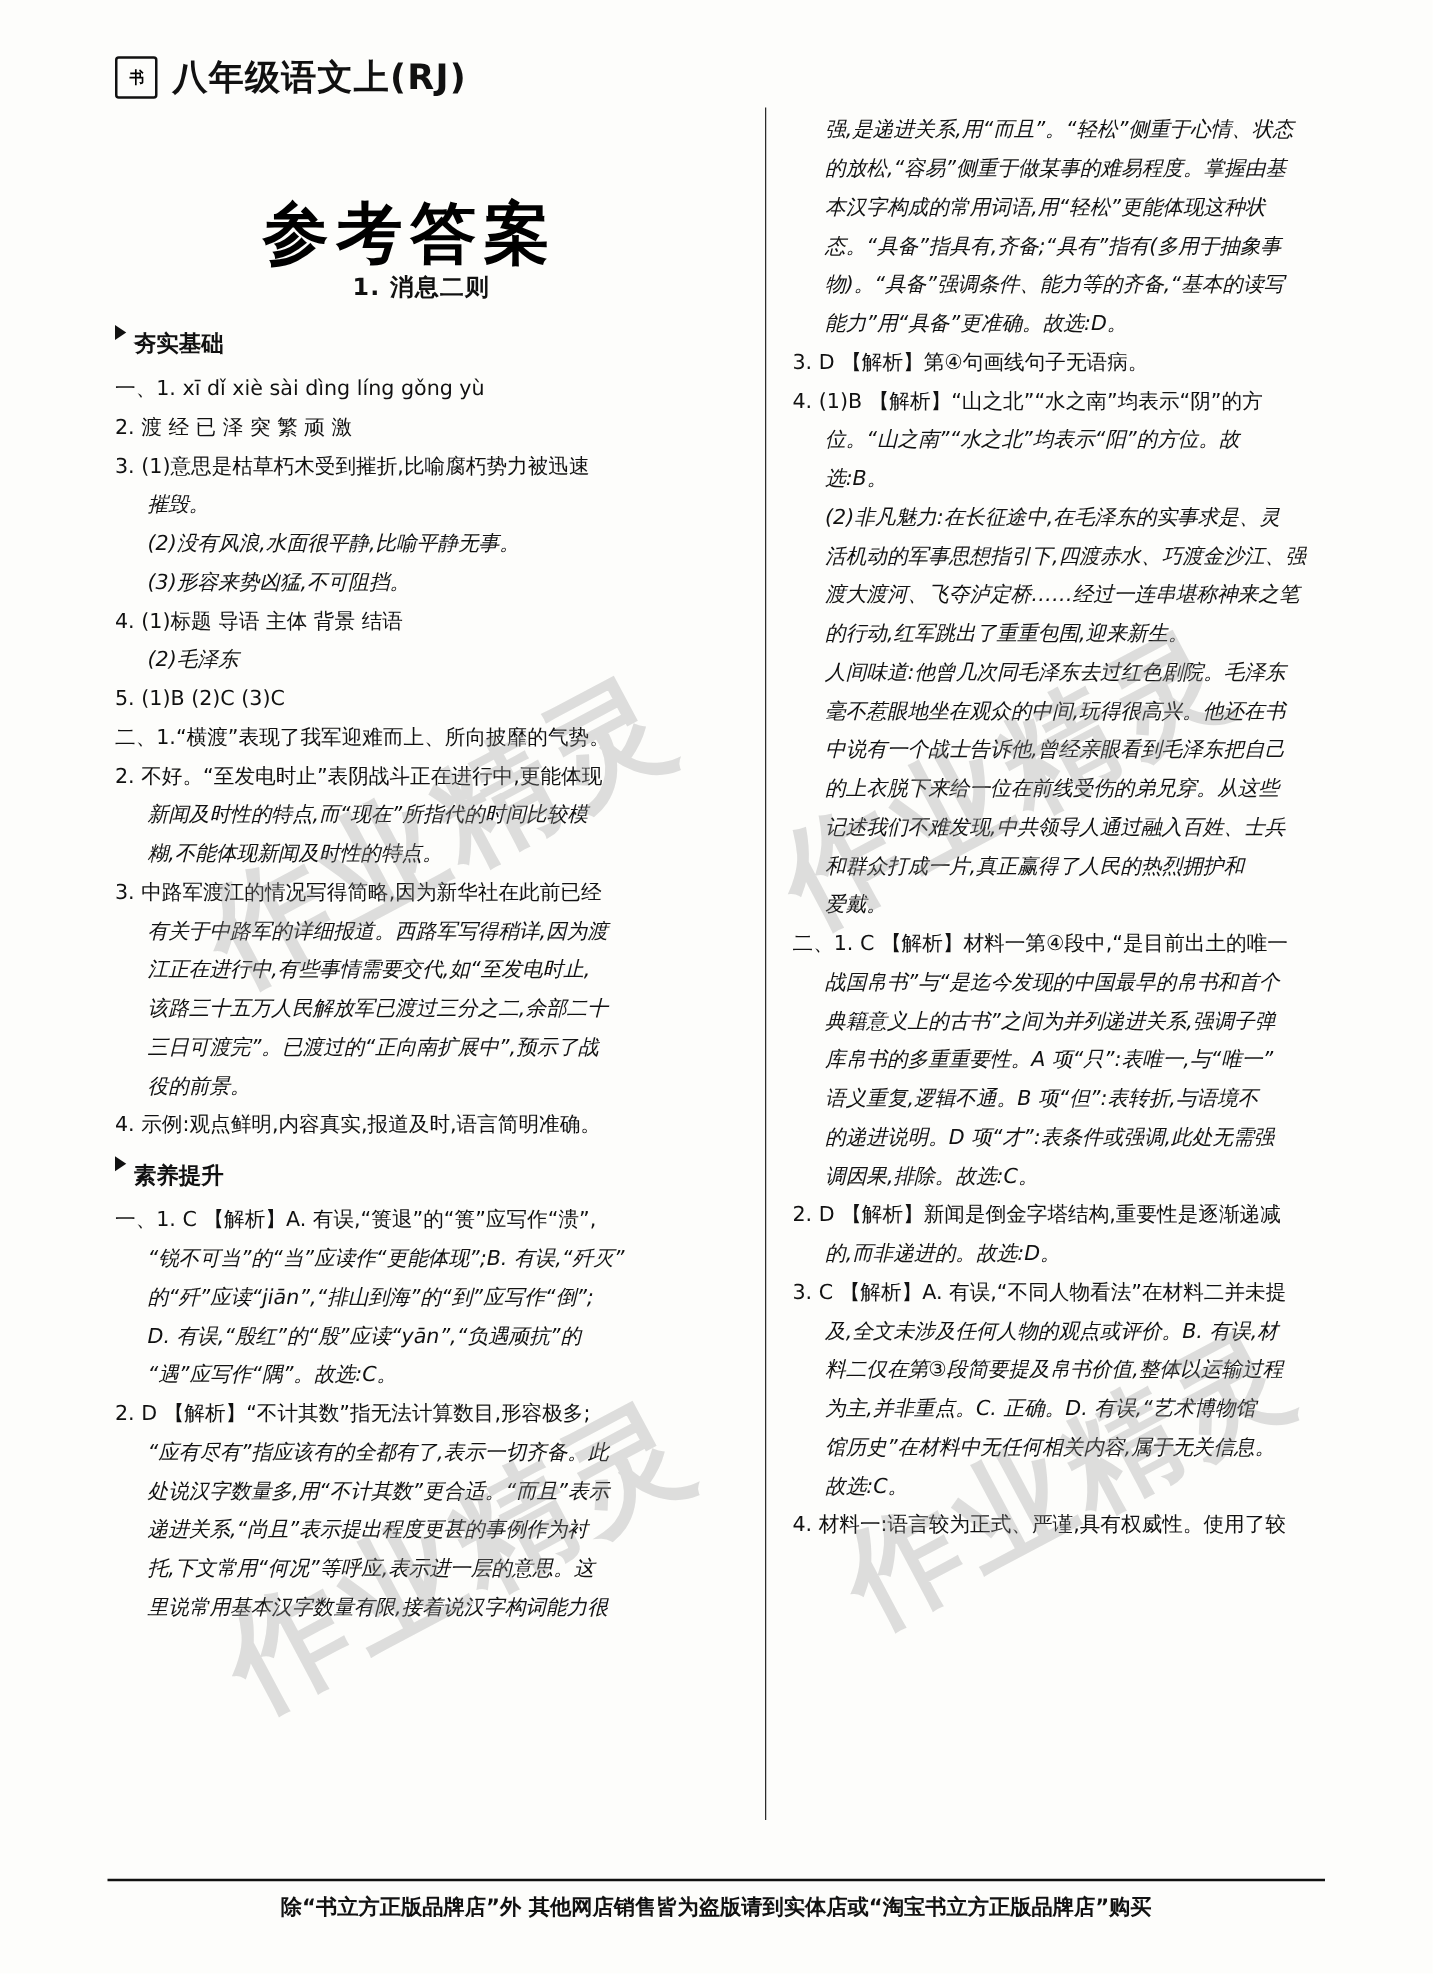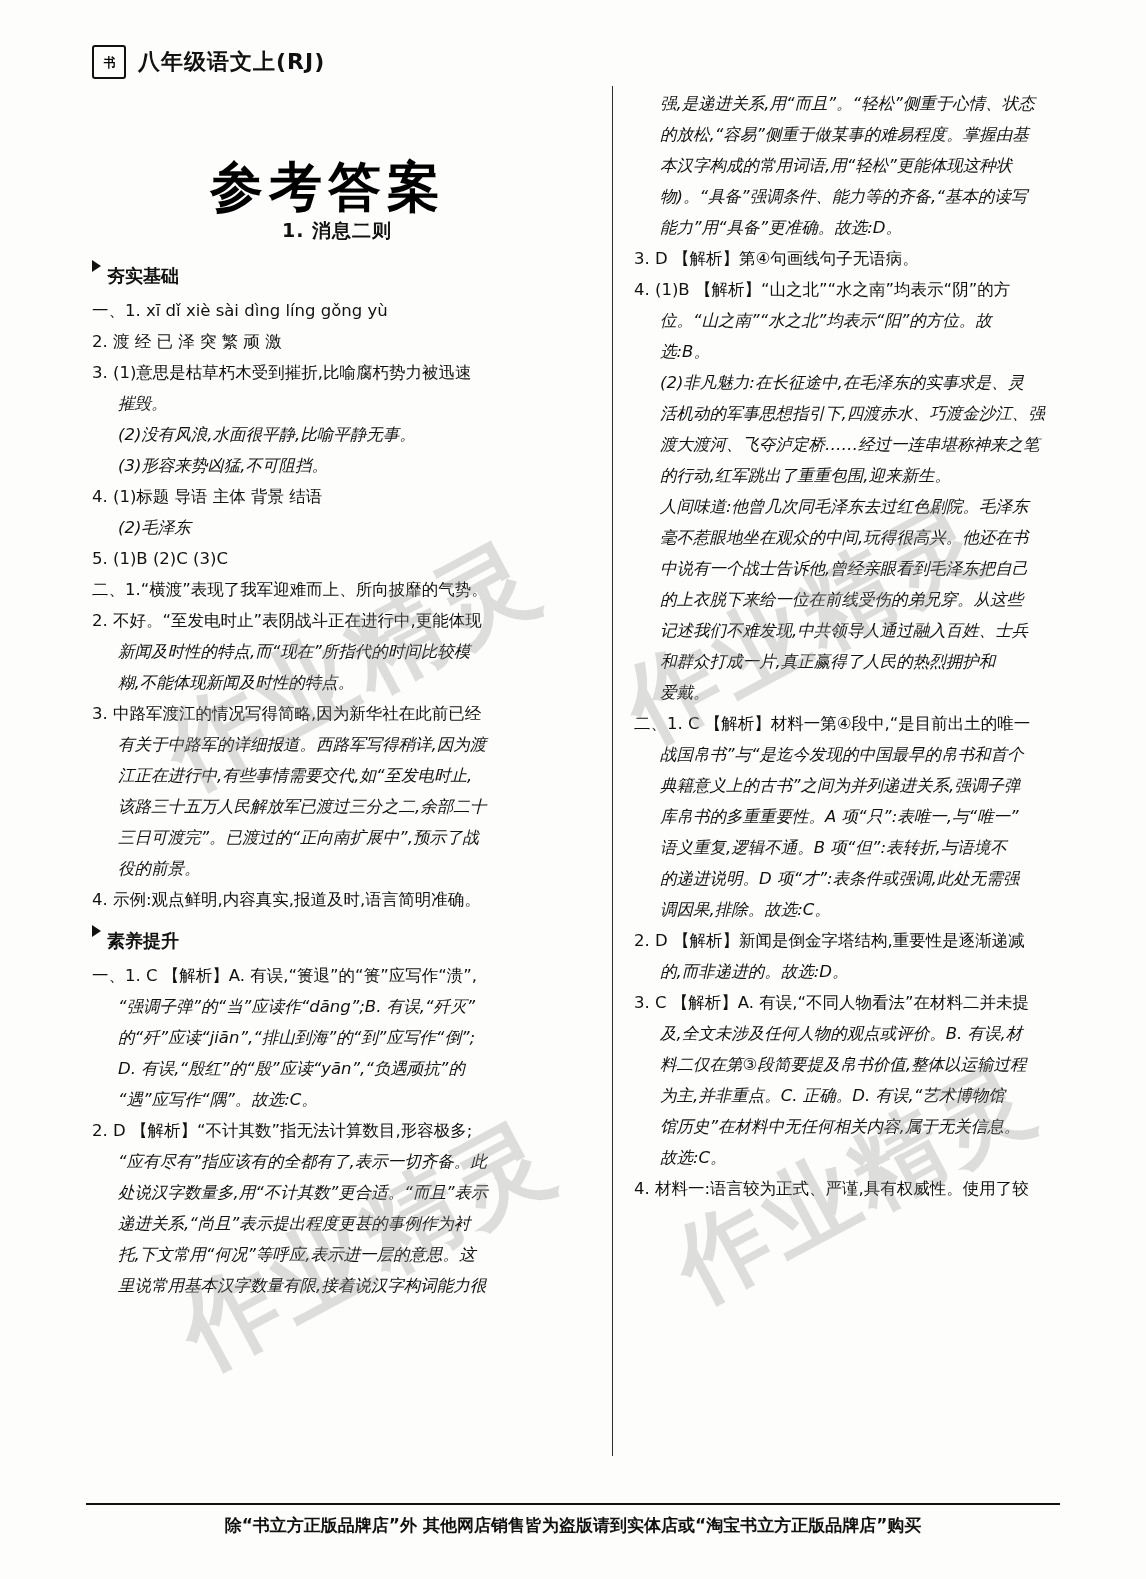--- a/index.html
+++ b/index.html
@@ -21,21 +21,21 @@
   }
   .logo{
     width:34px;height:34px;border:2px solid #111;border-radius:3px;
     display:flex;align-items:center;justify-content:center;
     font-size:13px;font-weight:bold;line-height:1;
     letter-spacing:0;
     box-sizing:border-box;
   }
   .logo span{display:block;transform:scaleX(.9);}
   .header-title{
-    font-size:22px;font-weight:bold;color:#111;letter-spacing:1px;
+    font-size:28px;font-weight:bold;color:#111;letter-spacing:1px;
     font-family:"DejaVu Sans","Liberation Sans",sans-serif;
   }
   .main-title{
     position:absolute;left:210px;top:104px;
     font-size:53px;font-weight:bold;letter-spacing:6px;color:#000;margin-top:48px;
   }
   
   .col{
     position:absolute;top:86px;
     font-size:16.5px;line-height:31px;color:#111;
@@ -129,38 +129,39 @@
         <div class="p indent">江正在进行中,有些事情需要交代,如“至发电时止,</div>
         <div class="p indent">该路三十五万人民解放军已渡过三分之二,余部二十</div>
         <div class="p indent">三日可渡完”。已渡过的“正向南扩展中”,预示了战</div>
         <div class="p indent">役的前景。</div>
         <div class="p">4. 示例:观点鲜明,内容真实,报道及时,语言简明准确。</div>
         <div class="sub-head">
           <i class="tri"></i>
           <span>素养提升</span>
         </div>
         <div class="p">一、1. C  【解析】A. 有误,“篑退”的“篑”应写作“溃”,</div>
-        <div class="p indent">“强调子弹”的“当”应读作“dāng”;B. 有误,“歼灭”</div>
+        <div class="p indent">“锐不可当”的“当”应读作“更能体现”;B. 有误,“歼灭”</div>
         <div class="p indent">的“歼”应读“jiān”,“排山到海”的“到”应写作“倒”;</div>
         <div class="p indent">D. 有误,“殷红”的“殷”应读“yān”,“负遇顽抗”的</div>
         <div class="p indent">“遇”应写作“隅”。故选:C。</div>
         <div class="p">2. D  【解析】“不计其数”指无法计算数目,形容极多;</div>
         <div class="p indent">“应有尽有”指应该有的全都有了,表示一切齐备。此</div>
         <div class="p indent">处说汉字数量多,用“不计其数”更合适。“而且”表示</div>
         <div class="p indent">递进关系,“尚且”表示提出程度更甚的事例作为衬</div>
         <div class="p indent">托,下文常用“何况”等呼应,表示进一层的意思。这</div>
         <div class="p indent">里说常用基本汉字数量有限,接着说汉字构词能力很</div>
       </div>
   </div>
 
   <div class="col col-right">
     <div id="right-body">
         <div class="p indent">强,是递进关系,用“而且”。“轻松”侧重于心情、状态</div>
         <div class="p indent">的放松,“容易”侧重于做某事的难易程度。掌握由基</div>
         <div class="p indent">本汉字构成的常用词语,用“轻松”更能体现这种状</div>
+        <div class="p indent">态。“具备”指具有,齐备;“具有”指有(多用于抽象事</div>
         <div class="p indent">物)。“具备”强调条件、能力等的齐备,“基本的读写</div>
         <div class="p indent">能力”用“具备”更准确。故选:D。</div>
         <div class="p">3. D  【解析】第④句画线句子无语病。</div>
         <div class="p">4. (1)B  【解析】“山之北”“水之南”均表示“阴”的方</div>
         <div class="p indent">位。“山之南”“水之北”均表示“阳”的方位。故</div>
         <div class="p indent">选:B。</div>
         <div class="p indent">(2)非凡魅力:在长征途中,在毛泽东的实事求是、灵</div>
         <div class="p indent">活机动的军事思想指引下,四渡赤水、巧渡金沙江、强</div>
         <div class="p indent">渡大渡河、飞夺泸定桥……经过一连串堪称神来之笔</div>
         <div class="p indent">的行动,红军跳出了重重包围,迎来新生。</div>

